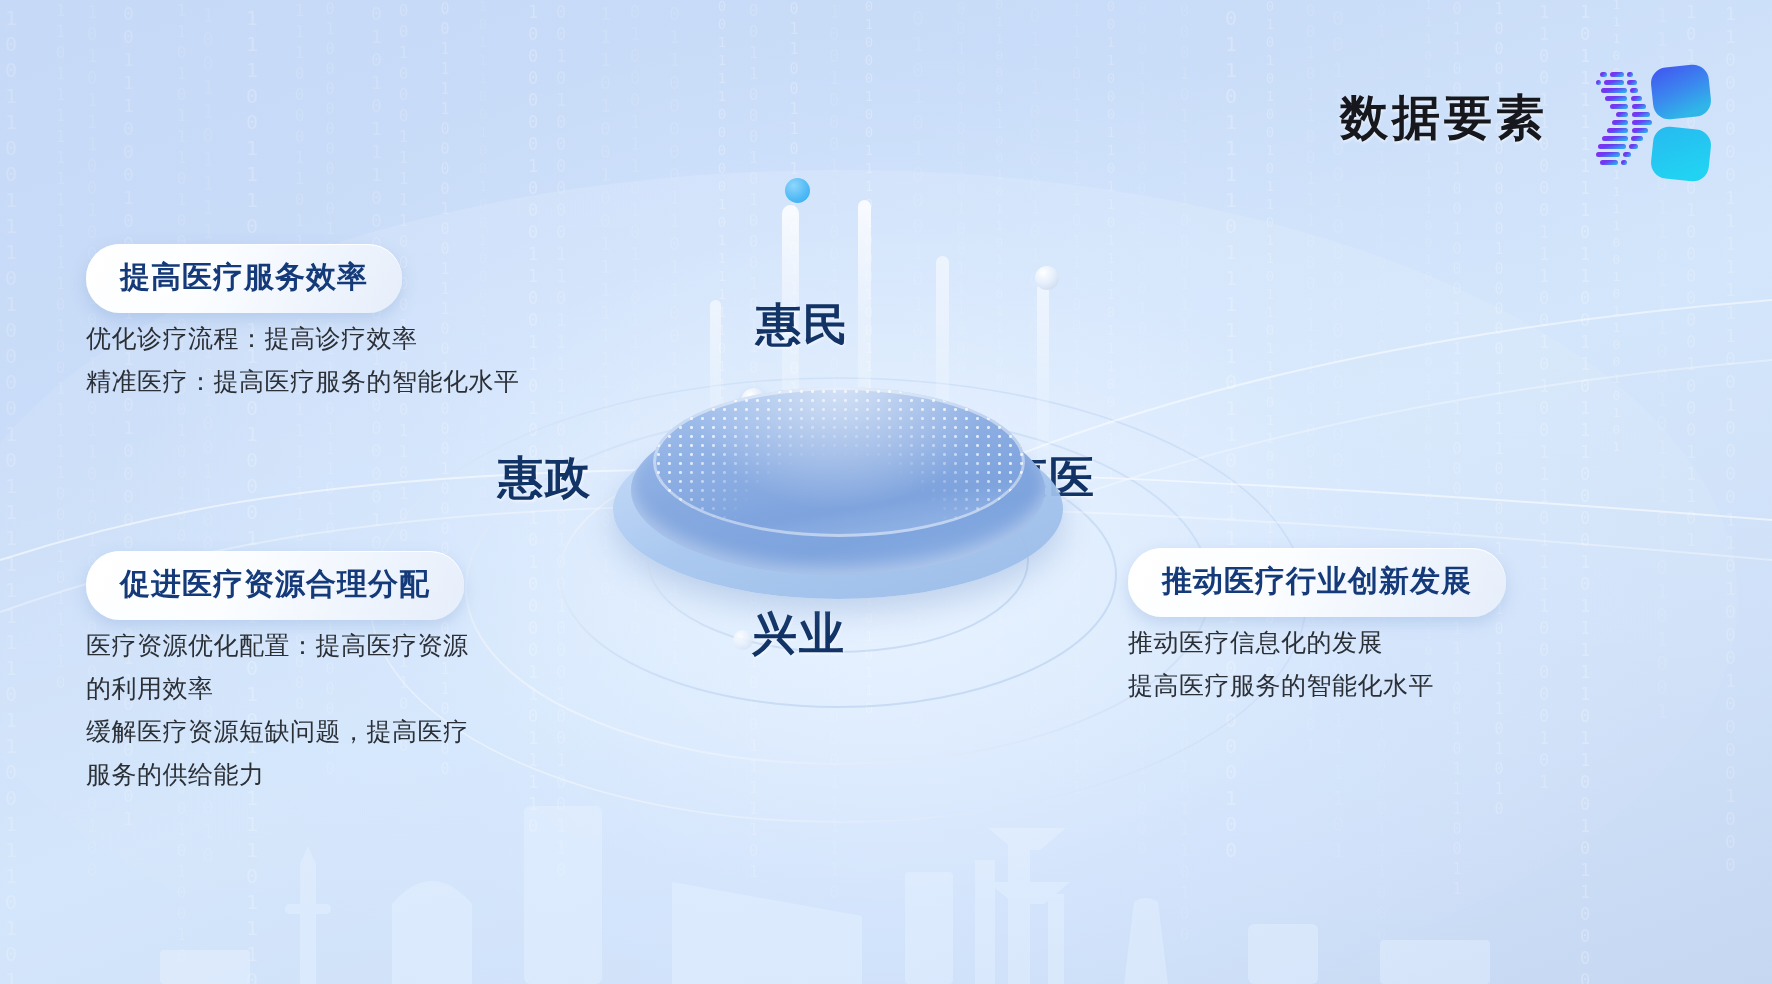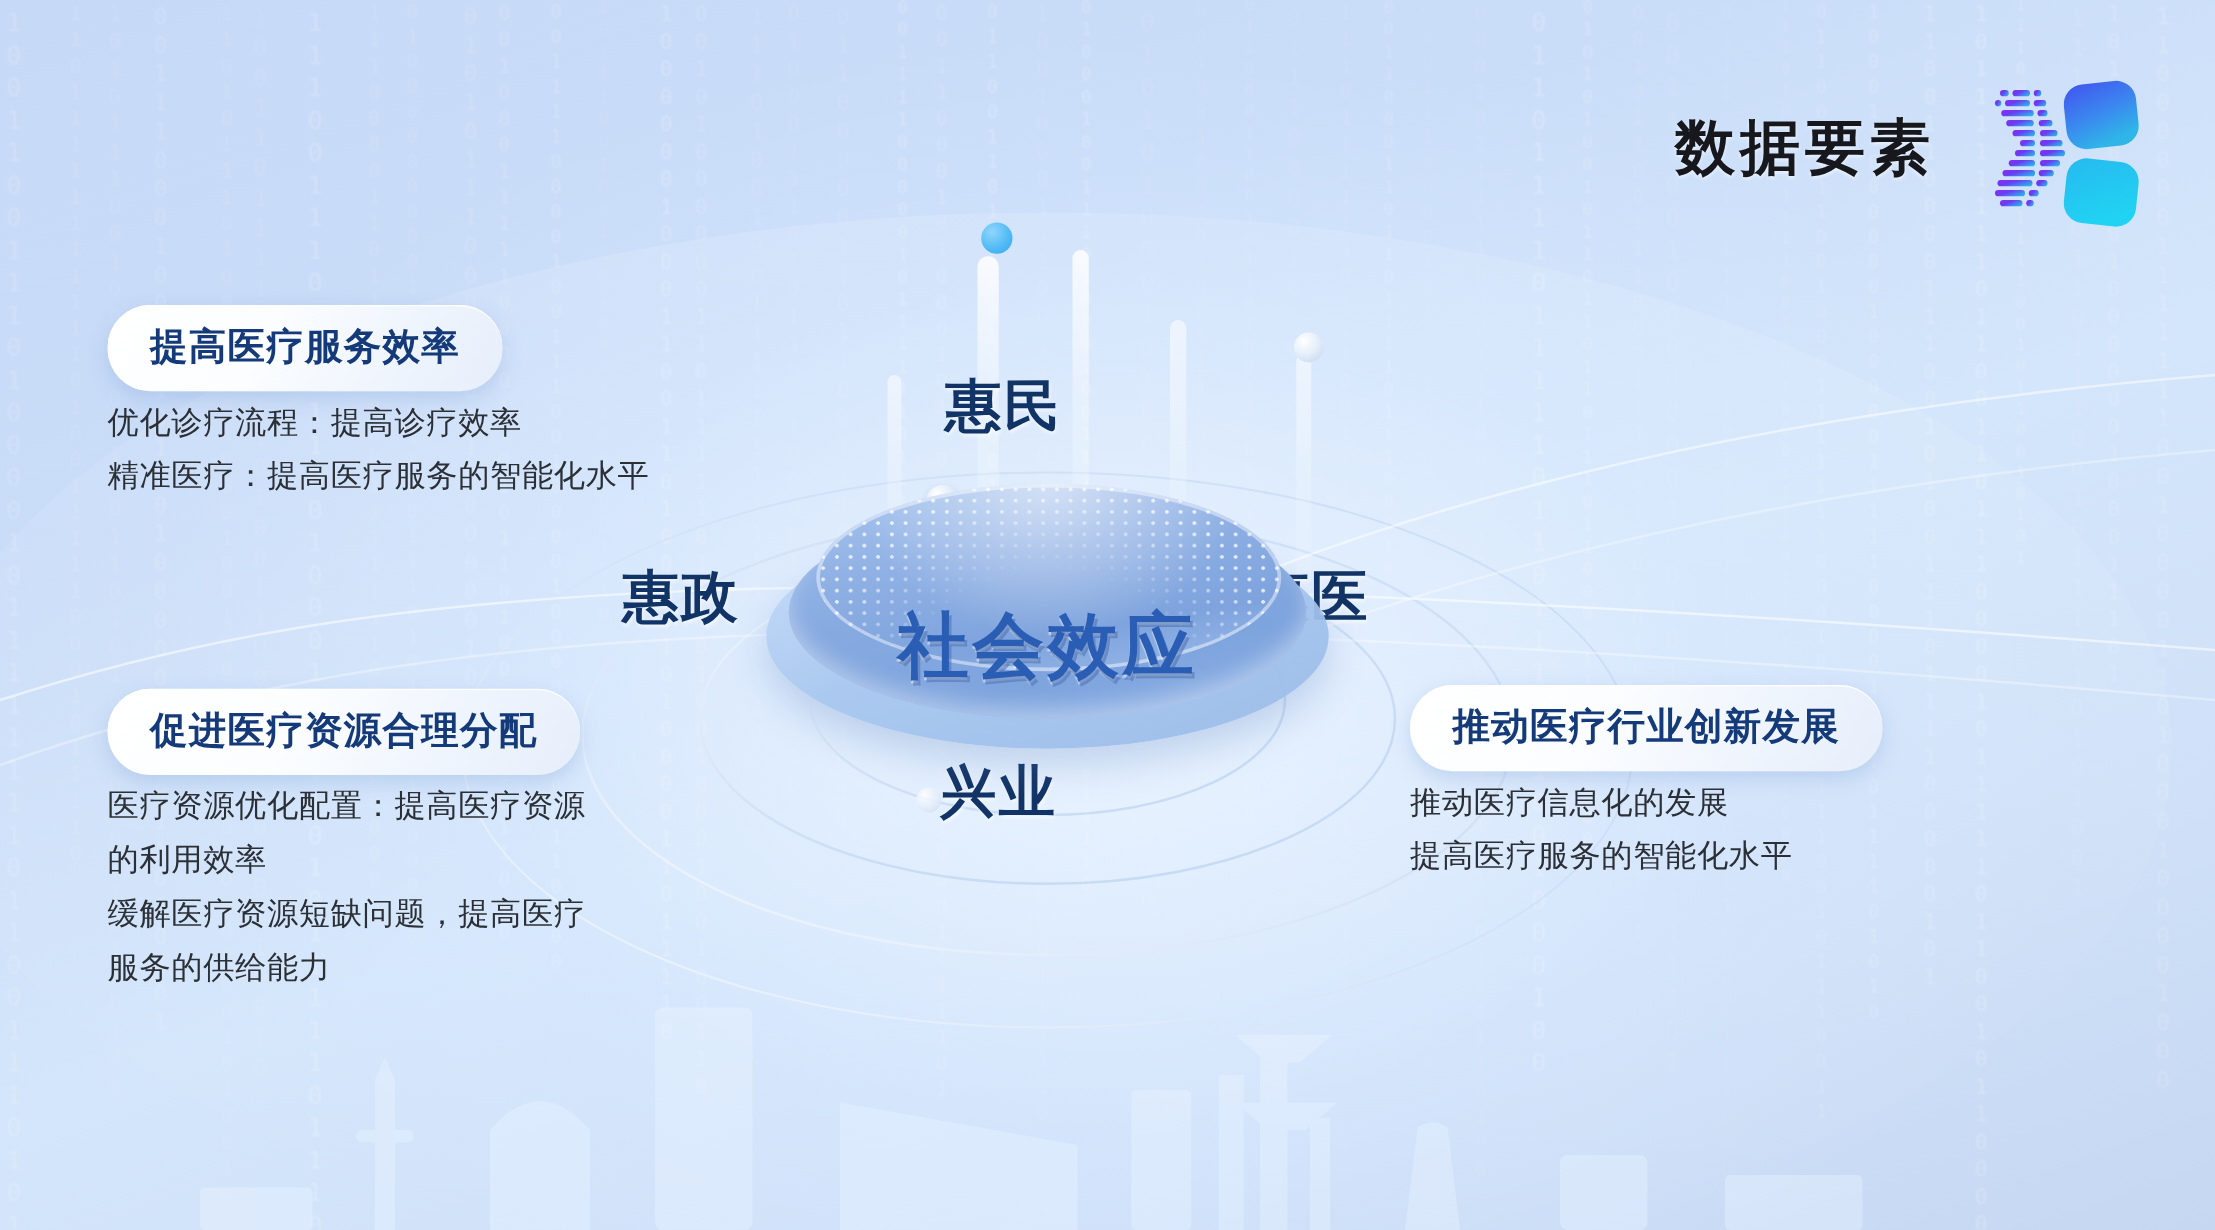--- a/index.html
+++ b/index.html
@@ -182,21 +182,20 @@
   <div class="orbit-word" style="left:1002px;top:448px;">惠医</div>
   <div class="orbit-word" style="left:752px;top:604px;">兴业</div>
 
   <div class="disc-wrap">
     <div class="disc-base"></div>
     <div class="disc-mid"></div>
     <div class="disc-top">
       <div class="disc-dots"></div>
     </div>
     <div class="disc-rim"></div>
-    <div class="disc-label">社会效应</div>
   </div>
 
   <div class="block" style="left:86px;top:244px;">
     <div class="pill">提高医疗服务效率</div>
     <div class="body-wrap">
       <div class="body-line">优化诊疗流程：提高诊疗效率</div>
       <div class="body-line">精准医疗：提高医疗服务的智能化水平</div>
     </div>
   </div>
 

